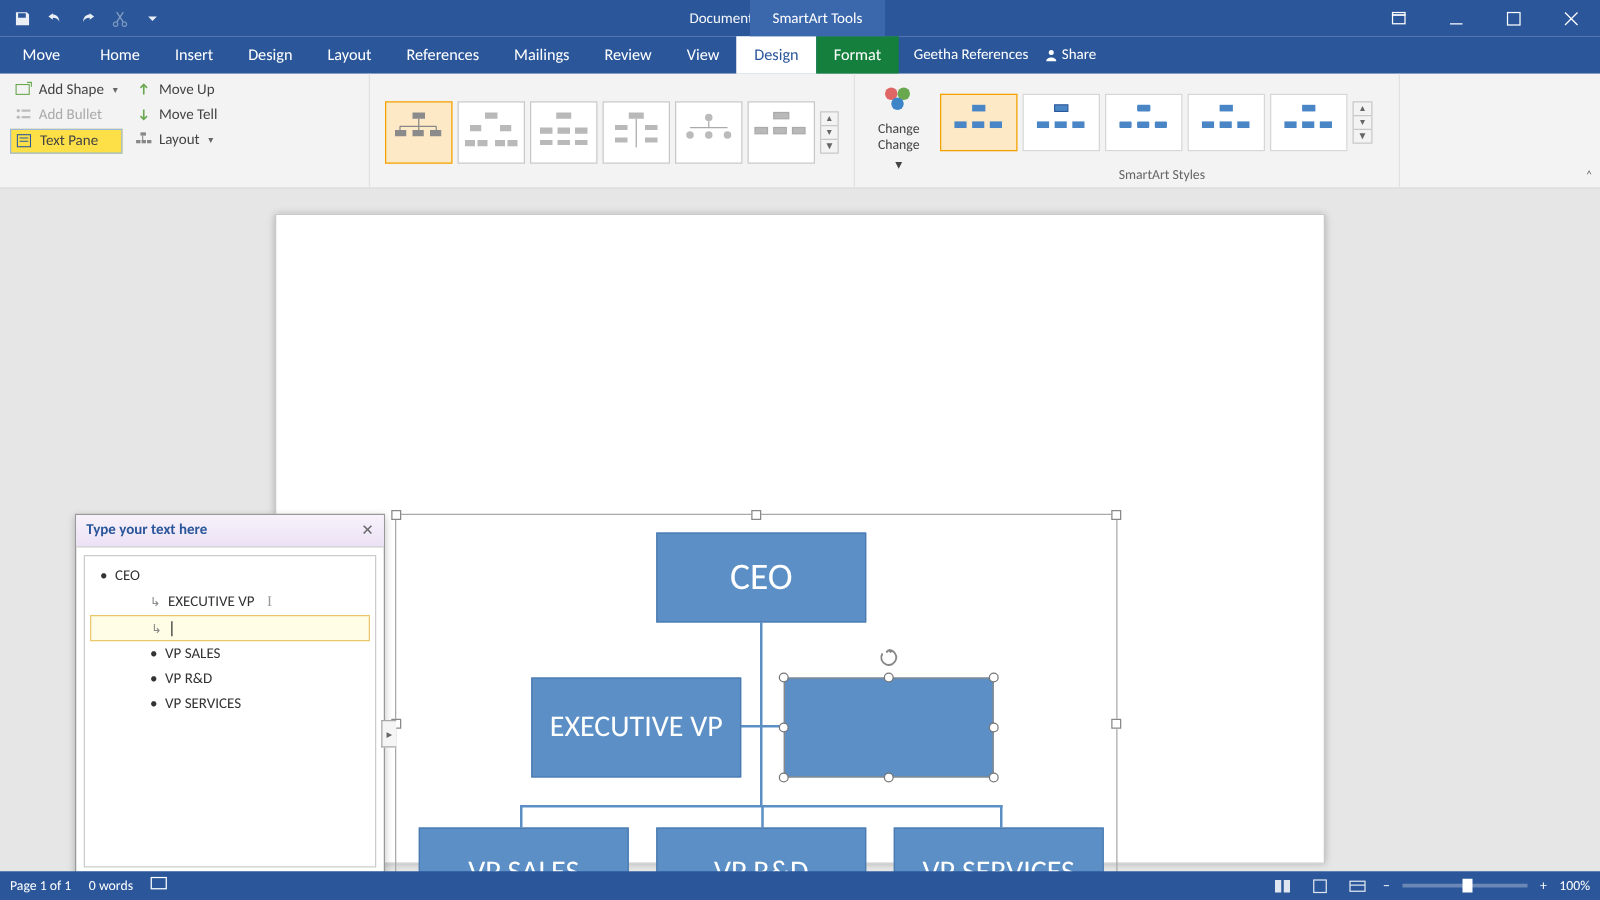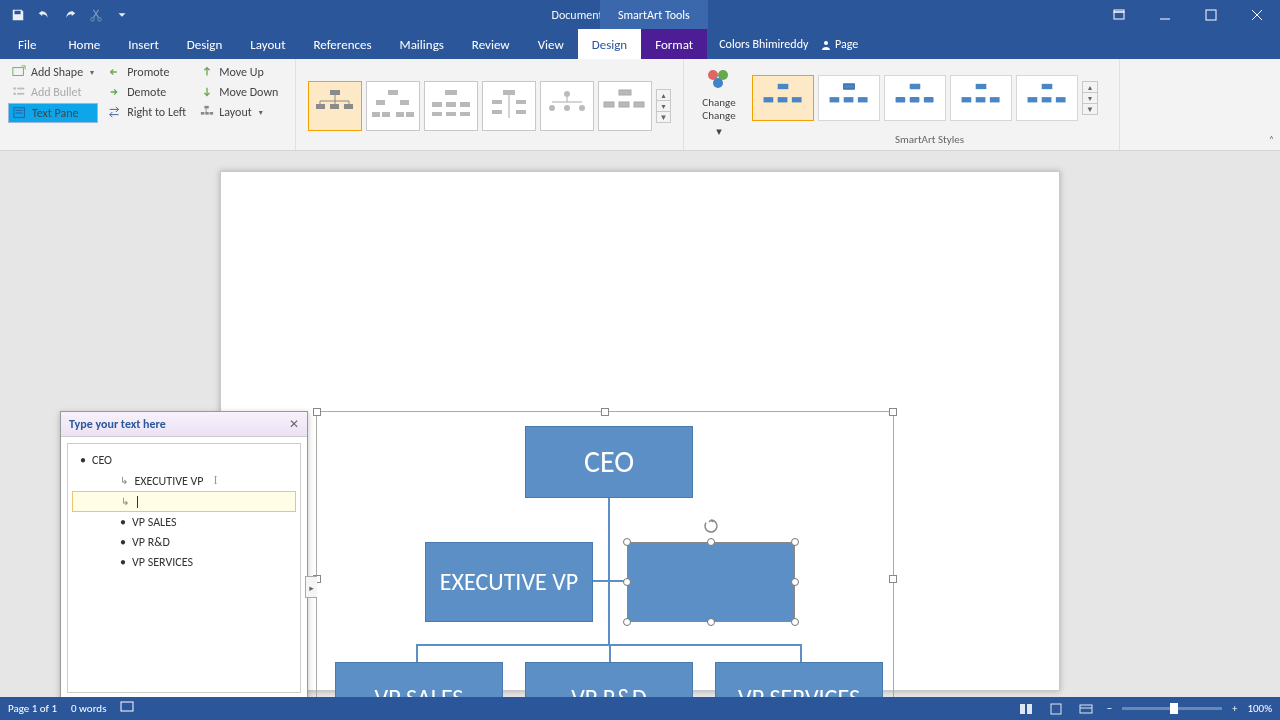--- a/index.html
+++ b/index.html
@@ -14,21 +14,21 @@
 .toolctx { position: absolute; left: 600px; top: 0; height: 29px; display: flex; align-items: center; background: #3b68ad; padding: 0 18px; font-size: 12px; }
 .winbtns { display: flex; margin-left: auto; }
 .winbtn { width: 46px; height: 29px; display: flex; align-items: center; justify-content: center; }
 .winbtn svg { width: 12px; height: 12px; stroke: #fff; stroke-width: 1; fill: none; }
 
 
 .tabsrow { height: 30px; background: #2b579a; display: flex; align-items: stretch; color: #fff; }
 .tab { padding: 0 14px; display: flex; align-items: center; font-size: 13px; cursor: default; }
 .tab.file { padding: 0 18px; }
 .tab.active { background: #fff; color: #2b579a; }
-.tab.design2 { background: #4c1d95; }
+.tab.design2 { background: #15803d; }
 .tab.design2.active { background: #fff; color: #2b579a; }
 .tellme { flex: 1; display: flex; align-items: center; gap: 6px; padding-left: 20px; opacity: .85; font-size: 12px; }
 .tellme svg { width: 14px; height: 14px; fill: #fff; opacity: .8; }
 .rightacct { display: flex; align-items: center; gap: 12px; padding: 0 12px; font-size: 12px; }
 
 
 .ribbon { height: 92px; background: #f3f3f3; border-bottom: 1px solid #d4d4d4; display: flex; position: relative; }
 .group { border-right: 1px solid #e1e1e1; padding: 4px 8px 2px; display: flex; flex-direction: column; }
 .group-body { flex: 1; display: flex; gap: 6px; }
 .group-label { text-align: center; font-size: 11px; color: #666; padding-bottom: 2px; }
@@ -155,39 +155,39 @@
     <div class="winbtn">
         <svg viewBox="0 0 12 12">
           <line x1="1" y1="1" x2="11" y2="11"></line>
           <line x1="11" y1="1" x2="1" y2="11"></line>
         </svg>
       </div>
   </div>
 </div>
 
 <div class="tabsrow">
-  <div class="tab file">File</div>
+  <div class="tab file">Move</div>
   <div class="tab">Home</div>
   <div class="tab">Insert</div>
   <div class="tab">Design</div>
   <div class="tab">Layout</div>
   <div class="tab">References</div>
   <div class="tab">Mailings</div>
   <div class="tab">Review</div>
   <div class="tab">View</div>
   <div class="tab design2 active">Design</div>
   <div class="tab design2">Format</div>
   <div class="rightacct">
-    <span>Colors Bhimireddy</span>
+    <span>Geetha References</span>
     <span>
       <svg width="12" height="12" viewBox="0 0 12 12" style="vertical-align:middle">
           <circle cx="6" cy="4" r="2" fill="#fff"></circle>
           <path d="M2 11c0-2 2-3 4-3s4 1 4 3z" fill="#fff"></path>
         </svg>
-      <span>Page</span>
+      <span>Share</span>
     </span>
   </div>
 </div>
 
 <div class="ribbon">
 
   <div class="group" style="width:296px">
     <div class="group-body">
       <div class="col">
         <div class="rbtn small-icon">
@@ -200,61 +200,41 @@
           </div>
         <div class="rbtn small-icon disabled">
             <svg viewBox="0 0 16 16">
               <circle cx="3" cy="4" r="1.5" fill="#bbb"></circle>
               <rect x="6" y="3" width="8" height="2" fill="#bbb"></rect>
               <circle cx="3" cy="10" r="1.5" fill="#bbb"></circle>
               <rect x="6" y="9" width="8" height="2" fill="#bbb"></rect>
             </svg>
             <span>Add Bullet</span>
           </div>
-        <div class="rbtn small-icon" style="background:#0ea5e9;border:1px solid #9bb9dc">
+        <div class="rbtn small-icon" style="background:#fde047;border:1px solid #9bb9dc">
             <svg viewBox="0 0 16 16">
               <rect x="1" y="2" width="12" height="11" fill="none" stroke="#2b579a"></rect>
               <line x1="3" y1="5" x2="11" y2="5" stroke="#2b579a"></line>
               <line x1="3" y1="8" x2="11" y2="8" stroke="#2b579a"></line>
             </svg>
             <span>Text Pane</span>
           </div>
       </div>
       <div class="col">
         <div class="rbtn small-icon">
             <svg viewBox="0 0 16 16">
-              <path d="M10 8H3m3-3L3 8l3 3" stroke="#6aa84f" fill="none" stroke-width="1.5"></path>
-            </svg>
-            <span>Promote</span>
-          </div>
-        <div class="rbtn small-icon">
-            <svg viewBox="0 0 16 16">
-              <path d="M3 8h7m-3-3l3 3-3 3" stroke="#6aa84f" fill="none" stroke-width="1.5"></path>
-            </svg>
-            <span>Demote</span>
-          </div>
-        <div class="rbtn small-icon">
-            <svg viewBox="0 0 16 16">
-              <path d="M2 5h10M12 5l-3-3m3 3l-3 3M12 11H2m0 0l3-3m-3 3l3 3" stroke="#2b579a" fill="none"></path>
-            </svg>
-            <span>Right to Left</span>
-          </div>
-      </div>
-      <div class="col">
-        <div class="rbtn small-icon">
-            <svg viewBox="0 0 16 16">
               <path d="M8 12V3m-3 3l3-3 3 3" stroke="#6aa84f" fill="none" stroke-width="1.5"></path>
             </svg>
             <span>Move Up</span>
           </div>
         <div class="rbtn small-icon">
             <svg viewBox="0 0 16 16">
               <path d="M8 3v9m-3-3l3 3 3-3" stroke="#6aa84f" fill="none" stroke-width="1.5"></path>
             </svg>
-            <span>Move Down</span>
+            <span>Move Tell</span>
           </div>
         <div class="rbtn small-icon">
             <svg viewBox="0 0 16 16">
               <rect x="5" y="1" width="5" height="3" fill="#888"></rect>
               <rect x="1" y="8" width="4" height="3" fill="#888"></rect>
               <rect x="6" y="8" width="4" height="3" fill="#888"></rect>
               <rect x="11" y="8" width="4" height="3" fill="#888"></rect>
               <line x1="7" y1="4" x2="7" y2="8" stroke="#888"></line>
             </svg>
             <span>Layout</span>

